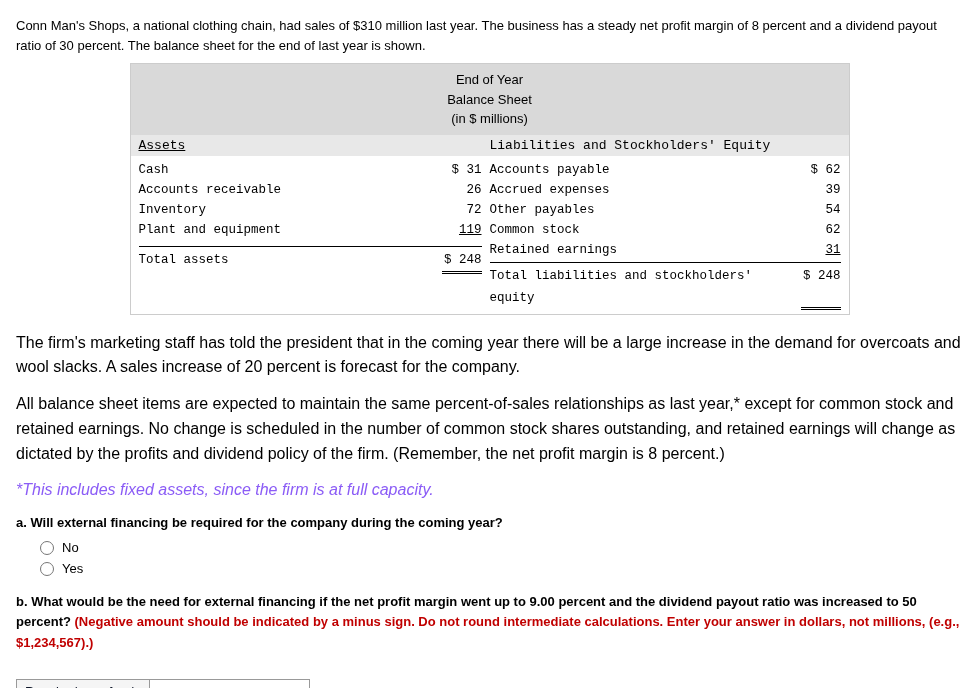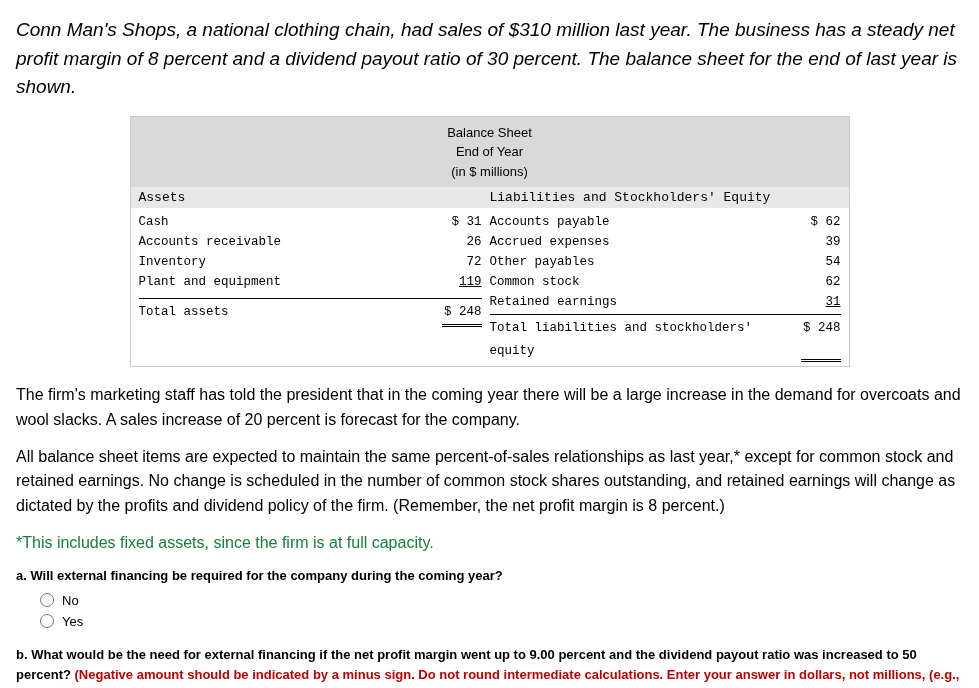--- a/index.html
+++ b/index.html
@@ -10,25 +10,24 @@
     body {
       font-family: Arial, sans-serif;
       font-size: 13px;
       background: #fff;
       color: #000;
       padding: 16px;
       width: 979px;
       min-height: 688px;
     }
     .intro-text {
-      font-size: 19px;
+      font-size: 13px;
       line-height: 1.5;
-      margin-bottom: 14px;
+      margin-bottom: 8px;
       max-width: 960px;
-      font-style: italic;
     }
     .balance-sheet-container {
       border: 1px solid #ccc;
       margin-bottom: 16px;
       max-width: 720px;
       margin-left: auto;
       margin-right: auto;
     }
     .bs-header {
       background: #d9d9d9;
@@ -39,20 +38,21 @@
     }
     .bs-subheader {
       display: flex;
       background: #e8e8e8;
       padding: 3px 8px;
     }
     .bs-subheader-assets {
       width: 50%;
       font-size: 13px;
       font-family: 'Courier New', monospace;
+      text-decoration: underline;
     }
     .bs-subheader-liabilities {
       width: 50%;
       font-size: 13px;
       font-family: 'Courier New', monospace;
     }
     .bs-body {
       display: flex;
       font-family: 'Courier New', monospace;
       font-size: 12.5px;
@@ -93,21 +93,22 @@
     .divider-row {
       height: 4px;
     }
     .section-text {
       font-size: 16px;
       line-height: 1.55;
       margin-bottom: 12px;
       max-width: 960px;
     }
     .section-text.italic-blue {
-      color: #15803d;
+      color: #8b5cf6;
+      font-style: italic;
     }
     .question-label {
       font-size: 13px;
       font-weight: bold;
       margin-bottom: 8px;
     }
     .radio-group {
       margin: 10px 0 16px 24px;
     }
     .radio-option {
@@ -157,22 +158,22 @@
       text-decoration: underline;
     }
   </style>
 </head>
 <body>
 
 <p class="intro-text">Conn Man's Shops, a national clothing chain, had sales of $310 million last year. The business has a steady net profit margin of 8 percent and a dividend payout ratio of 30 percent. The balance sheet for the end of last year is shown.</p>
 
 <div class="balance-sheet-container">
   <div class="bs-header">
+    <div>End of Year</div>
     <div>Balance Sheet</div>
-    <div>End of Year</div>
     <div>(in $ millions)</div>
   </div>
   <div class="bs-subheader">
     <div class="bs-subheader-assets">Assets</div>
     <div class="bs-subheader-liabilities">Liabilities and Stockholders' Equity</div>
   </div>
   <div class="bs-body">
     <div class="bs-left">
       <div class="bs-row">
         <span class="bs-label">Cash</span>

